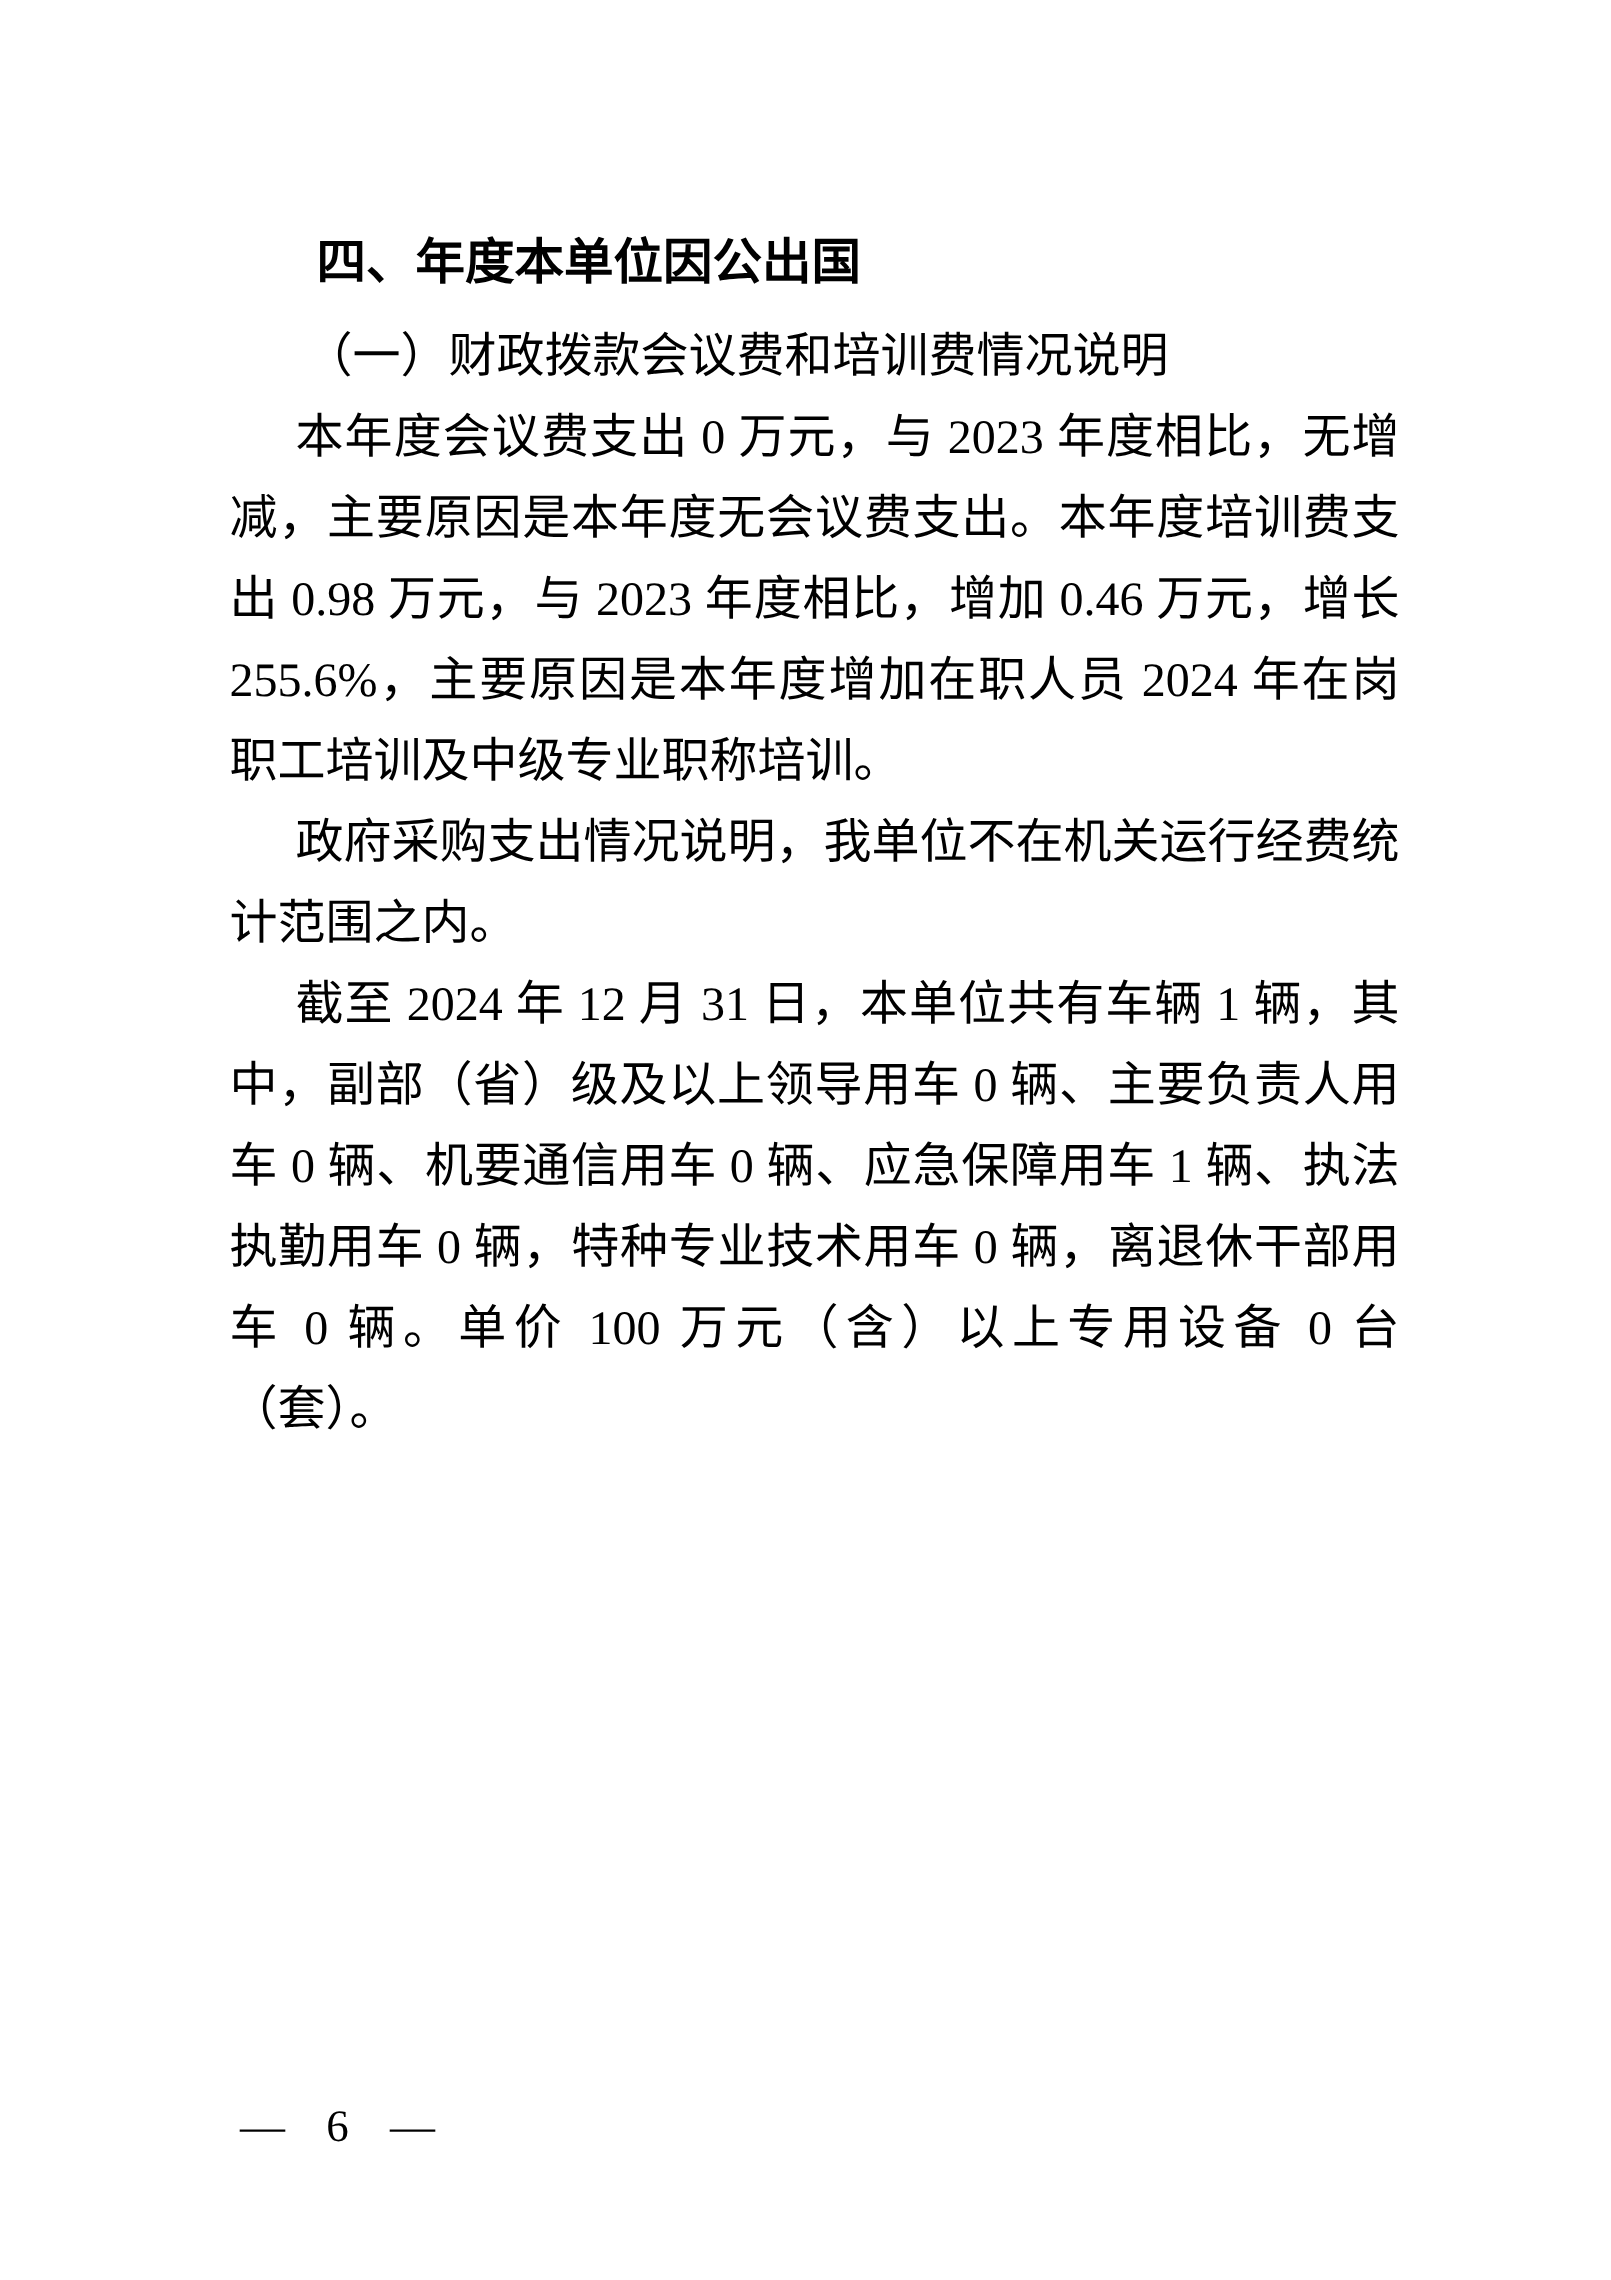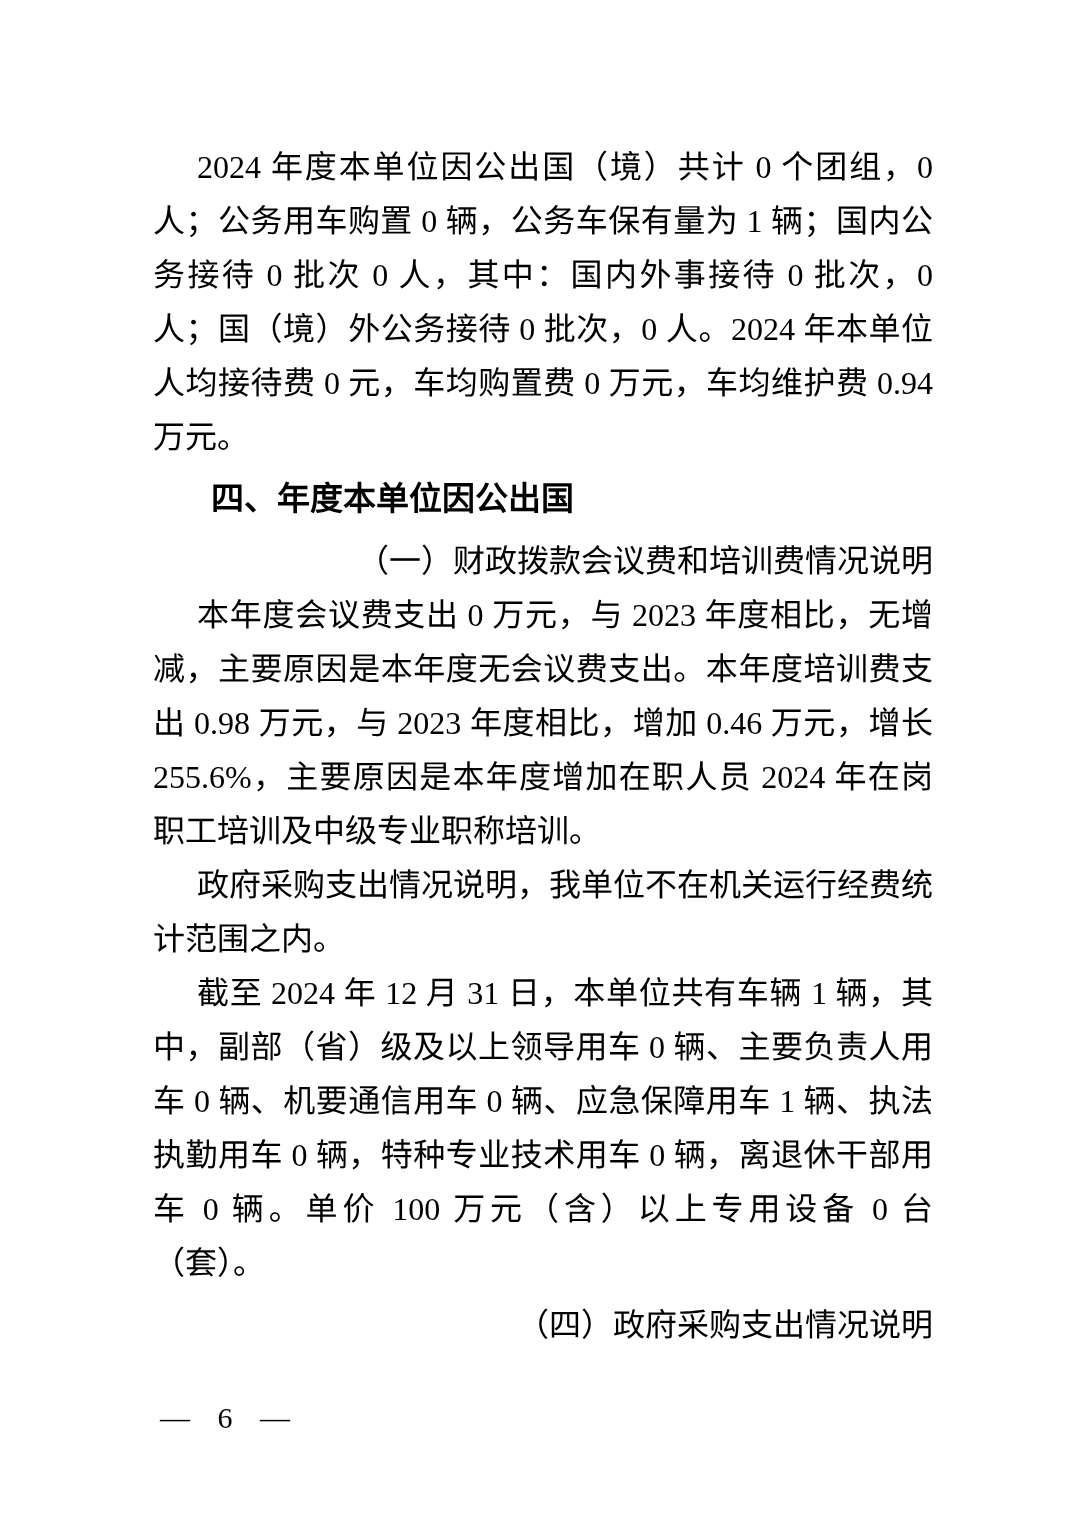--- a/index.html
+++ b/index.html
@@ -35,48 +35,45 @@
     line-height: 54px;
     text-indent: 58px;
   }
   .h2 {
     margin: 8px 0 0 0;
     font-weight: 400;
     font-size: 32px;
     line-height: 54px;
     text-indent: 50px;
     font-style: normal;
-    text-align: right;
   }
   .footer {
     position: absolute;
     left: 160px;
     top: 1398px;
     font-size: 30px;
     line-height: 40px;
     letter-spacing: 10px;
     font-family: "Liberation Serif", "DejaVu Serif", serif;
   }
 </style>
 </head>
 <body>
 
 <div class="page">
 
-  <p class="body-para">2024 年度本单位因公出国（境）共计 0 个团组，0 人；公务用车购置 0 辆，公务车保有量为 1 辆；国内公务接待 0 批次 0 人，其中：国内外事接待 0 批次，0 人；国（境）外公务接待 0 批次，0 人。2024 年本单位人均接待费 0 元，车均购置费 0 万元，车均维护费 0.94 万元。</p>
 
   <h2 class="h1">四、年度本单位因公出国</h2>
 
   <h3 class="h2">（一）财政拨款会议费和培训费情况说明</h3>
 
   <p class="body-para">本年度会议费支出 0 万元，与 2023 年度相比，无增减，主要原因是本年度无会议费支出。本年度培训费支出 0.98 万元，与 2023 年度相比，增加 0.46 万元，增长 255.6%，主要原因是本年度增加在职人员 2024 年在岗职工培训及中级专业职称培训。</p>
 
 
   <p class="body-para">政府采购支出情况说明，我单位不在机关运行经费统计范围之内。</p>
 
 
   <p class="body-para">截至 2024 年 12 月 31 日，本单位共有车辆 1 辆，其中，副部（省）级及以上领导用车 0 辆、主要负责人用车 0 辆、机要通信用车 0 辆、应急保障用车 1 辆、执法执勤用车 0 辆，特种专业技术用车 0 辆，离退休干部用车 0 辆。单价 100 万元（含）以上专用设备 0 台（套）。</p>
 
-  <h3 class="h2">（四）政府采购支出情况说明</h3>
 
   <div class="footer">— 6 —</div>
 
 </div>
 
 </body></html>

